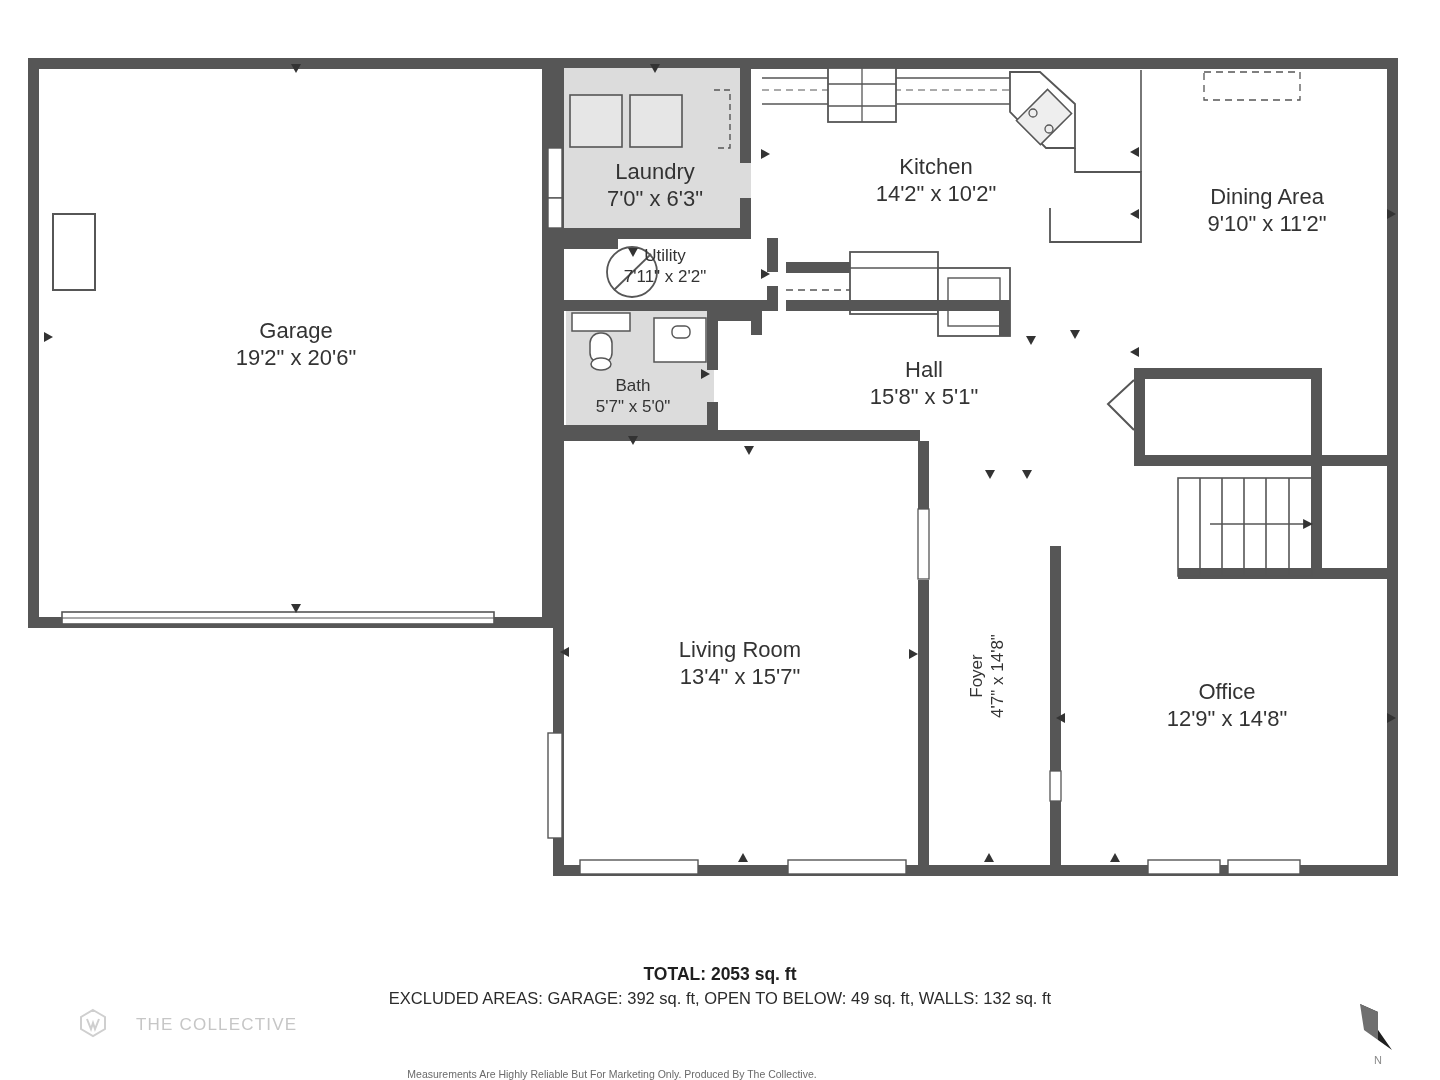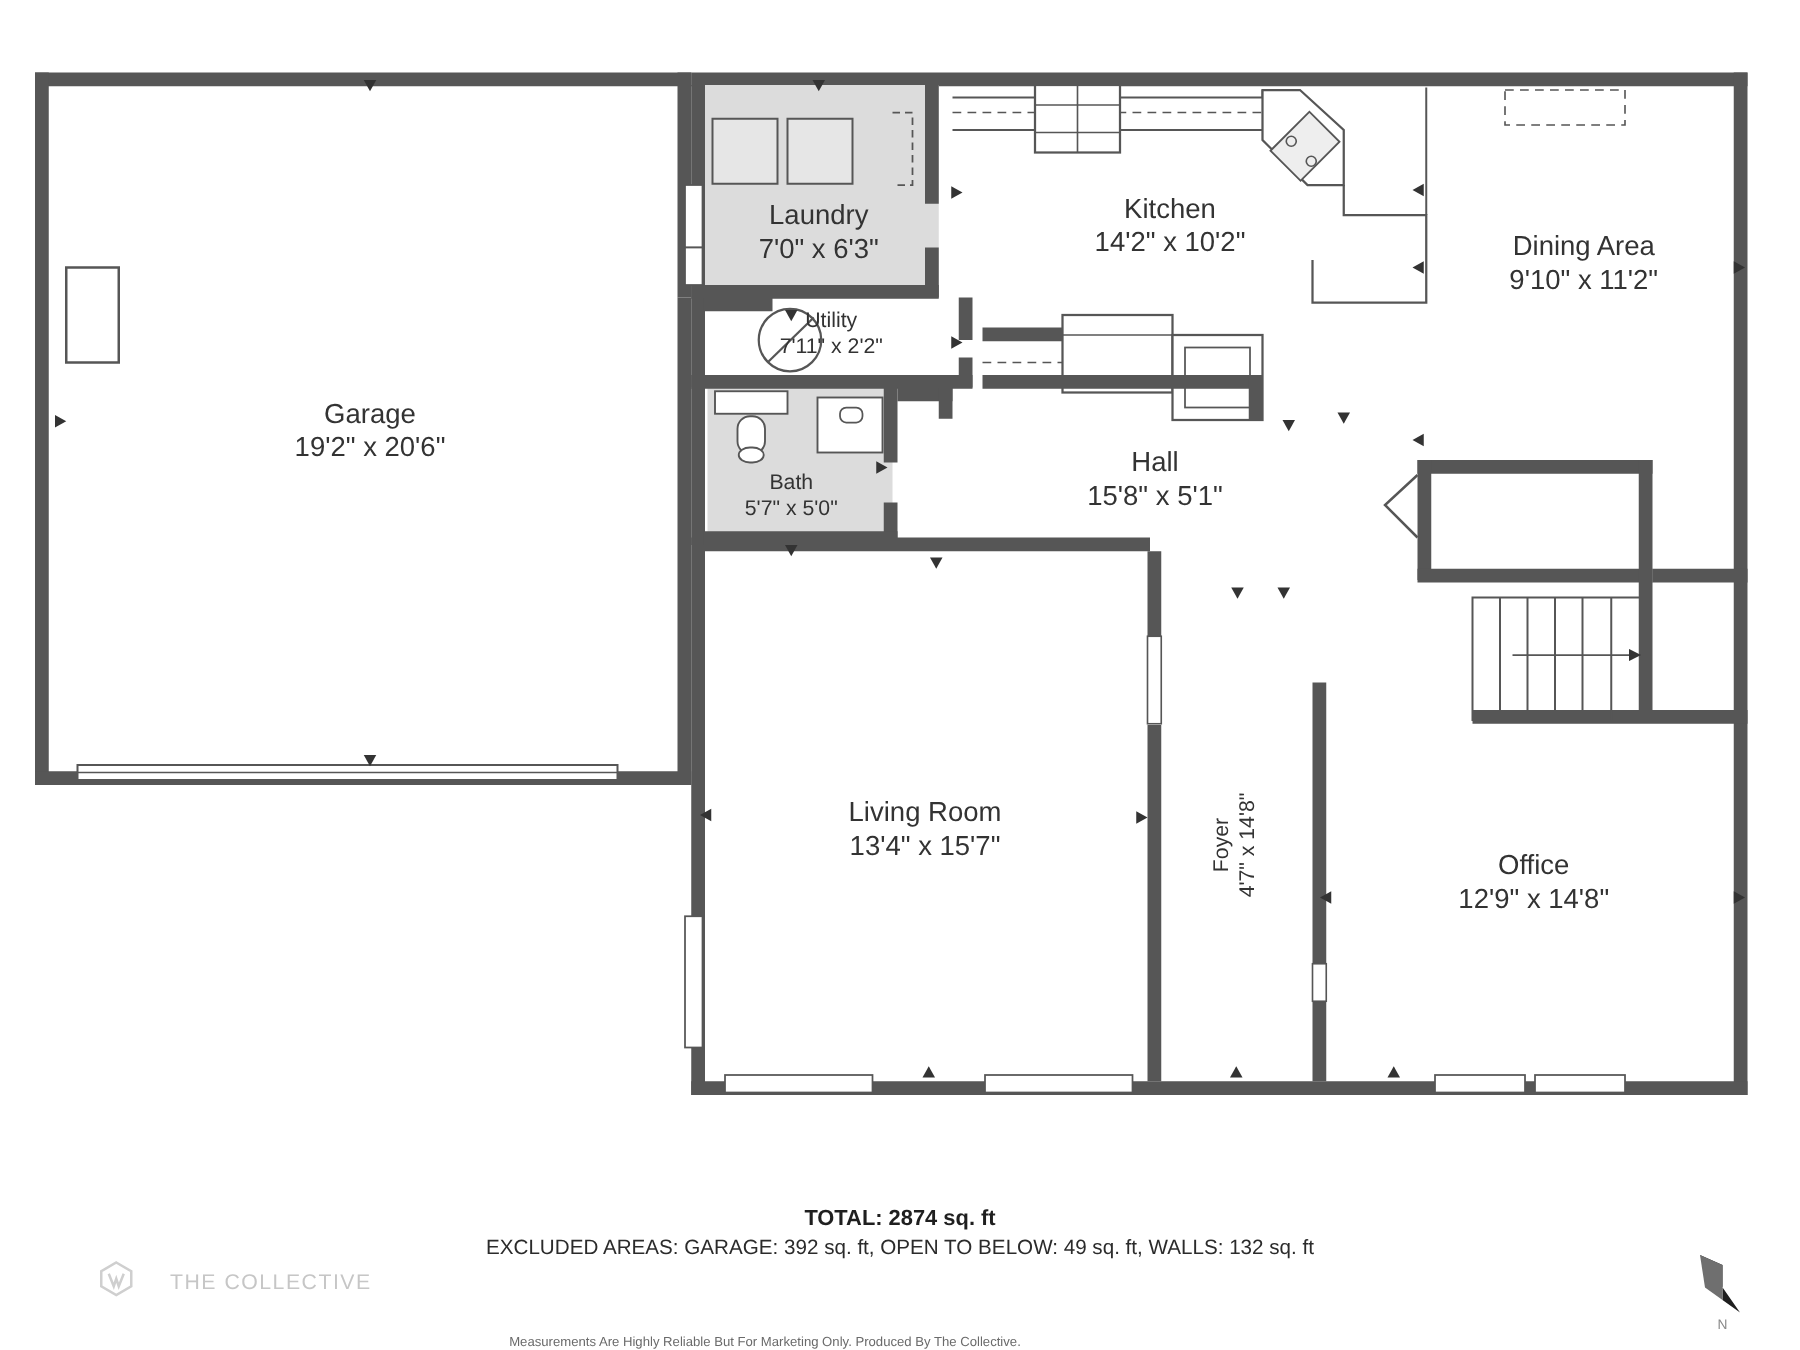--- a/index.html
+++ b/index.html
@@ -288,21 +288,21 @@
       <span class="nm">Foyer</span>
       <span class="dm">4'7" x 14'8"</span>
     </div>
     <div class="room-label" style="left: 1227px; top: 706px;">
       <span class="nm">Office</span>
       <span class="dm">12'9" x 14'8"</span>
     </div>
   </div>
 
 <div class="summary">
-  <div class="total">TOTAL: 2874 sq. ft</div>
+  <div class="total">TOTAL: 2053 sq. ft</div>
   <div class="line">EXCLUDED AREAS: GARAGE: 392 sq. ft, OPEN TO BELOW: 49 sq. ft, WALLS: 132 sq. ft</div>
 </div>
 <div class="disclaimer">Measurements Are Highly Reliable But For Marketing Only. Produced By The Collective.</div>
 
 <div class="brand">
   <span>
     <svg width="30" height="30" viewBox="0 0 30 30">
       <polygon points="15,2 27,9 27,21 15,28 3,21 3,9" fill="none" stroke="#cfcfcf" stroke-width="2"></polygon>
       <path d="M9,11 L13,21 L15,15 L17,21 L21,11" fill="none" stroke="#cfcfcf" stroke-width="2"></path>
     </svg>

